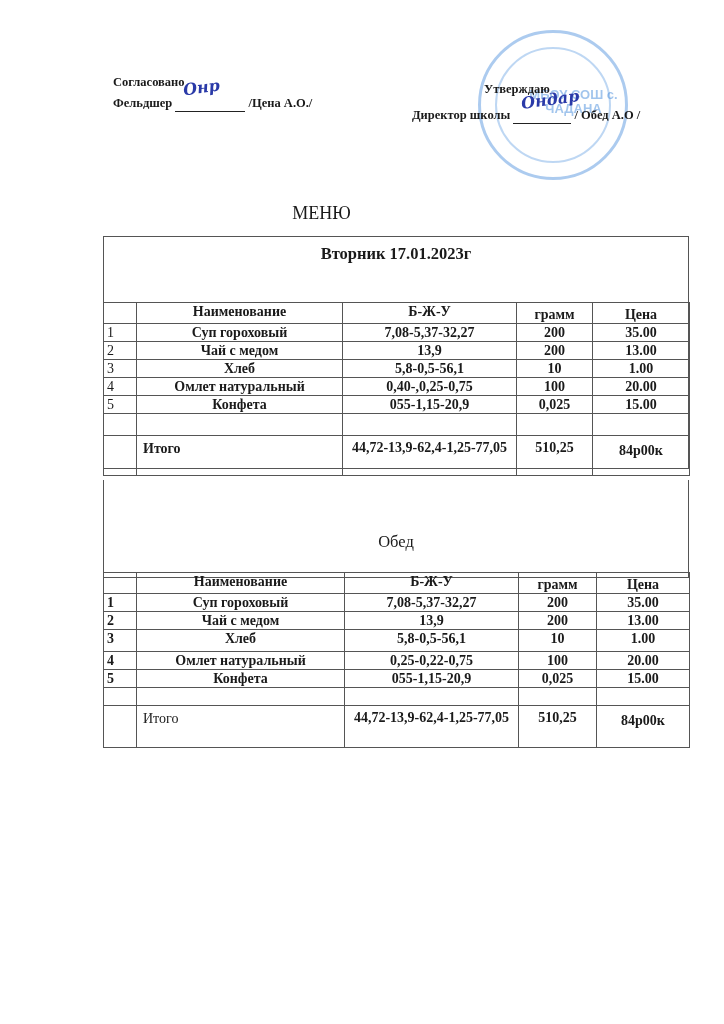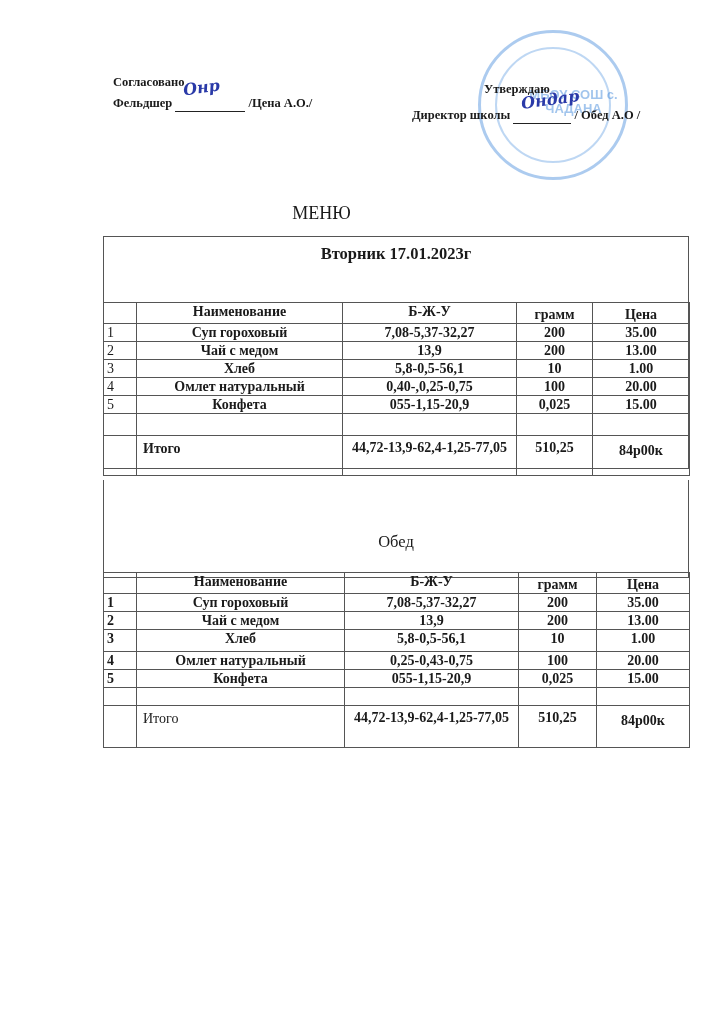--- a/index.html
+++ b/index.html
@@ -160,21 +160,21 @@
   <tr style="height:22px">
     <td class="num">3</td>
     <td>Хлеб</td>
     <td>5,8-0,5-56,1</td>
     <td>10</td>
     <td>1.00</td>
   </tr>
   <tr>
     <td class="num">4</td>
     <td>Омлет натуральный</td>
-    <td>0,25-0,43-0,75</td>
+    <td>0,25-0,22-0,75</td>
     <td>100</td>
     <td>20.00</td>
   </tr>
   <tr>
     <td class="num">5</td>
     <td>Конфета</td>
     <td>055-1,15-20,9</td>
     <td>0,025</td>
     <td>15.00</td>
   </tr>

